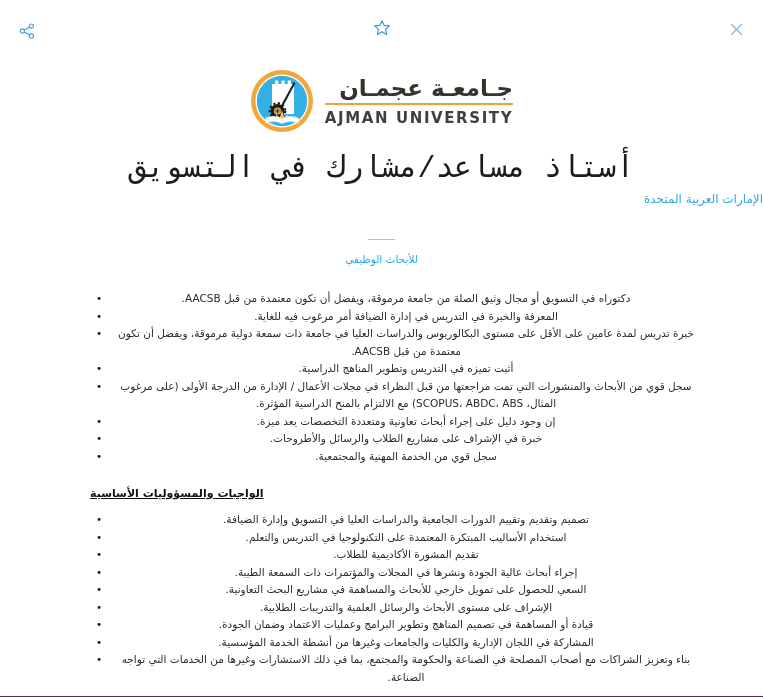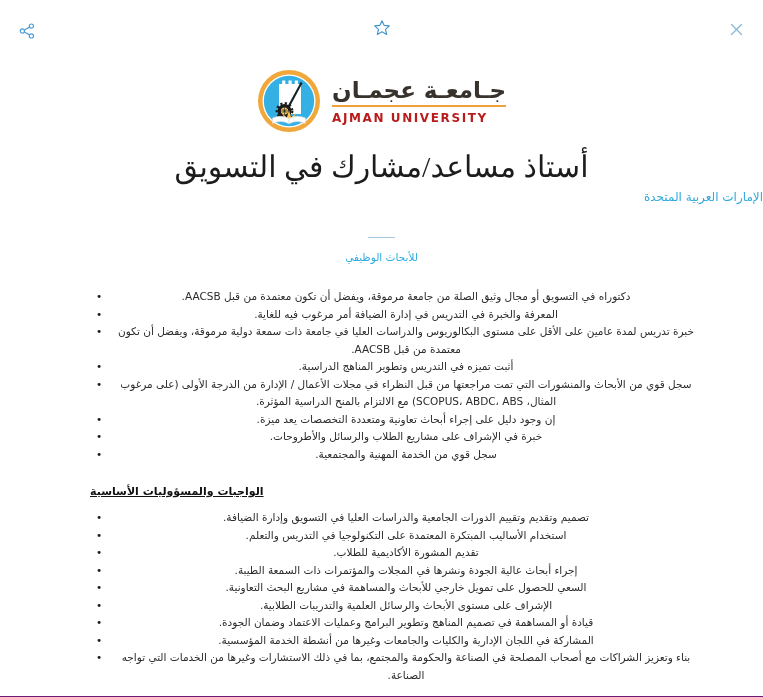--- a/index.html
+++ b/index.html
@@ -17,28 +17,28 @@
   .icon-btn { position: absolute; background: none; border: none; padding: 0; cursor: pointer; line-height: 0; }
   .share-btn { left: 19px; top: 23px; }
   .star-btn  { left: 50%; top: 19px; transform: translateX(-50%); }
   .close-btn { right: 20px; top: 23px; }
 
   
   .logo-row { display: flex; justify-content: center; align-items: center; gap: 11px; padding-top: 69px; }
   .logo-text { display: flex; flex-direction: column; }
   .logo-ar { font-size: 23px; font-weight: bold; color: #38322c; direction: rtl; line-height: 1.15; }
   .logo-rule { border: none; border-top: 2px solid #f1a13b; margin: 2px 0 4px; width: 100%; }
-  .logo-en { font-size: 12px; font-weight: bold; color: #b91c1c; letter-spacing: 1.6px; white-space: nowrap; }
+  .logo-en { font-size: 15px; font-weight: bold; color: #404040; letter-spacing: 1.6px; white-space: nowrap; }
 
   
   .title {
     text-align: center; direction: rtl;
     font-size: 30px; font-weight: normal; color: #1c1c1c;
     margin: 16px 0 0;
-    font-family: Liberation Serif, serif;
+    font-family: Liberation Mono, monospace;
   }
   .location { text-align: right; direction: rtl; color: #31a9de; font-size: 12px; margin-top: 6px; }
   .mini-divider { width: 27px; border: none; border-top: 1px solid #a4c8de; margin: 33px auto 0; }
   .job-link { display: block; text-align: center; direction: rtl; color: #2eace2; font-size: 10.5px; margin-top: 13px; text-decoration: none; }
 
   
   .content { margin: 25px 60px 0 90px; }
   .sec-heading { margin: 22px 0 0; font-size: 11px; color: #101010; text-align: left; font-weight: bold; }
   .sec-heading bdi { text-decoration: underline; }
   .sec-list { margin: 11px 0 0; padding: 0; direction: ltr; }

